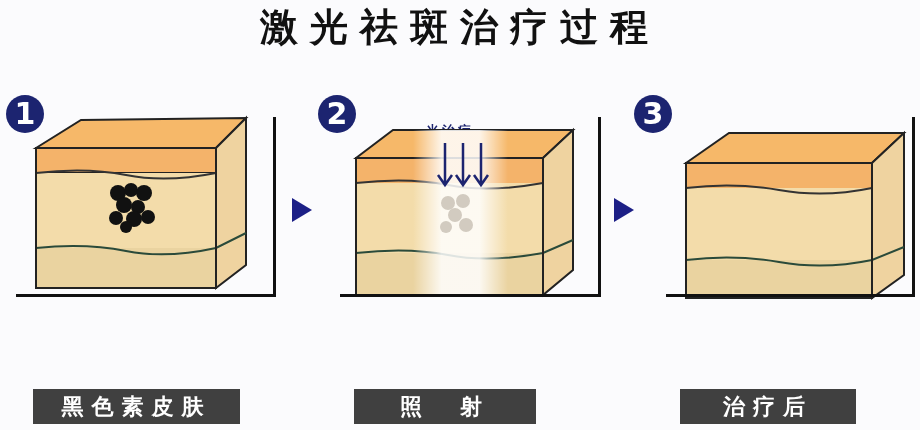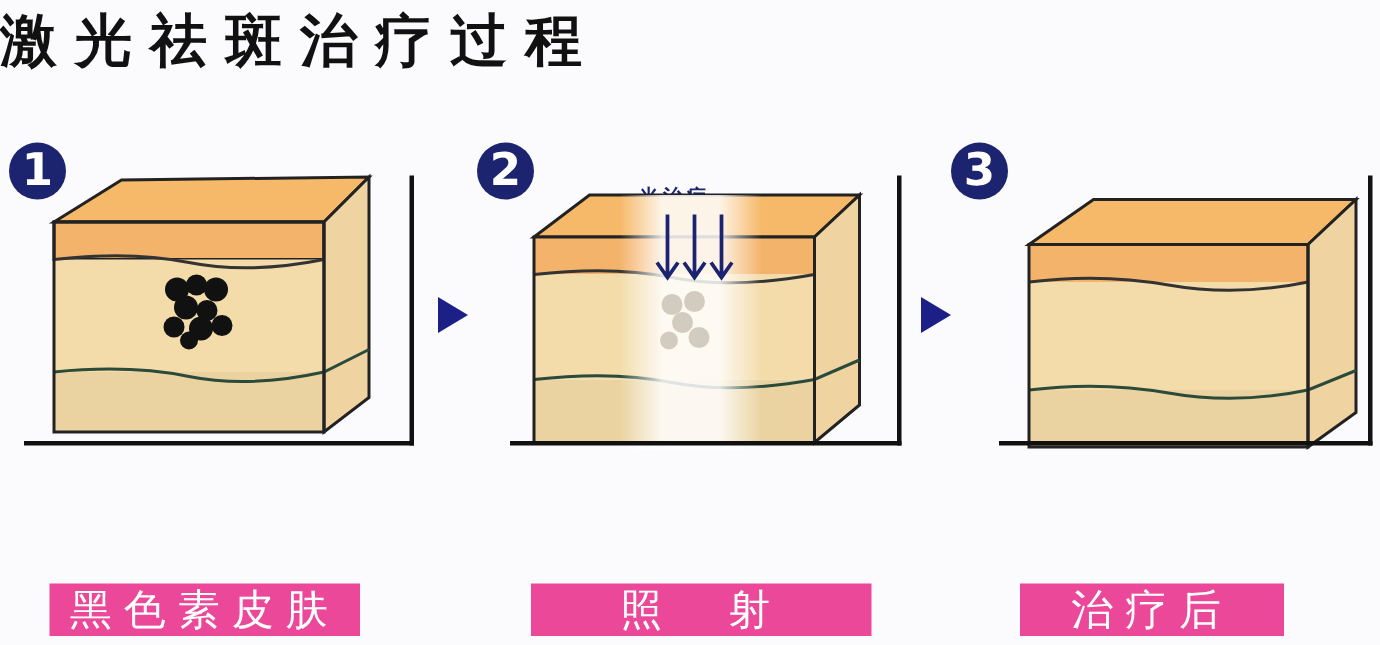--- a/index.html
+++ b/index.html
@@ -1,28 +1,28 @@
 <!DOCTYPE html>
 <html><head>
 <meta charset="utf-8">
 <style>
   html, body { margin:0; padding:0; }
   body { width:920px; height:430px; background:#fbfbfd; position:relative; overflow:hidden;
          font-family:"DejaVu Sans", sans-serif; }
-  .title { position:absolute; left:0; width:920px; top:2px; 
+  .title { position:absolute; left:0; width:920px; top:2px; text-align:center;
            font-size:38px; font-weight:bold; letter-spacing:12px; color:#111; }
   .panel { position:absolute; top:95px; width:290px; height:210px; }
   .badge { position:absolute; left:0; top:0; width:38px; height:38px; border-radius:50%;
            background:#1c2470; color:#fff; font-weight:bold; font-size:30px; text-align:center; line-height:38px; }
   .frame-v { position:absolute; width:3px; background:#111; }
   .frame-h { position:absolute; height:3px; background:#111; }
   .play { position:absolute; width:0; height:0; border-top:12px solid transparent; border-bottom:12px solid transparent;
           border-left:20px solid #1c1f86; }
-  .label { position:absolute; top:389px; height:35px; background:#ec4899; color:#fff;
-           font-size:28px; font-weight:normal; text-align:center; line-height:35px; letter-spacing:8px; }
+  .label { position:absolute; top:389px; height:35px; background:#404040; color:#fff;
+           font-size:22px; font-weight:bold; text-align:center; line-height:35px; letter-spacing:8px; }
   svg { position:absolute; }
   .beam-label { position:absolute; font-size:13px; font-weight:bold; color:#1c2470; letter-spacing:3px; }
 </style>
 </head>
 <body>
 
 <div class="title">激光祛斑治疗过程</div>
 
 <div class="panel" style="left:6px;">
   <div class="badge">1</div>
@@ -103,14 +103,14 @@
     <polygon points="238,68 270,38 270,180 238,203" fill="#efd3a0" stroke="#222" stroke-width="2"></polygon>
     <path d="M52,93 Q100,87 145,95 T238,93" fill="none" stroke="#333" stroke-width="2"></path>
     <path d="M52,165 Q100,159 145,167 T238,165 L270,152" fill="none" stroke="#2a4a3a" stroke-width="2"></path>
     <rect x="52" y="68" width="186" height="135" fill="none" stroke="#222" stroke-width="2"></rect>
   </svg>
   <div class="frame-v" style="left:278px;top:22px;height:180px;"></div>
   <div class="frame-h" style="left:32px;top:199px;width:249px;"></div>
 </div>
 
 <div class="label" style="left:33px;width:207px;">黑色素皮肤</div>
-<div class="label" style="left:354px;width:227px;">照　射</div>
+<div class="label" style="left:354px;width:182px;">照　射</div>
 <div class="label" style="left:680px;width:176px;">治疗后</div>
 
 </body></html>

